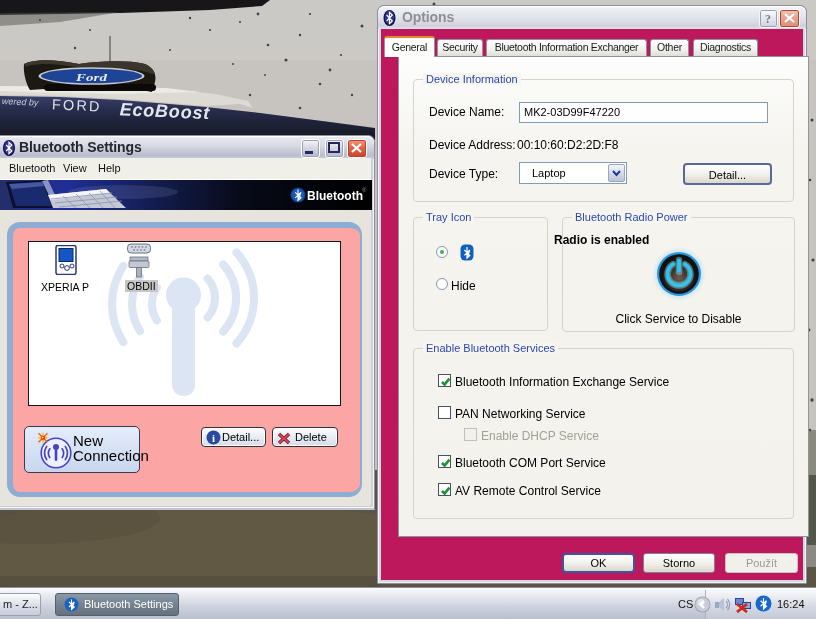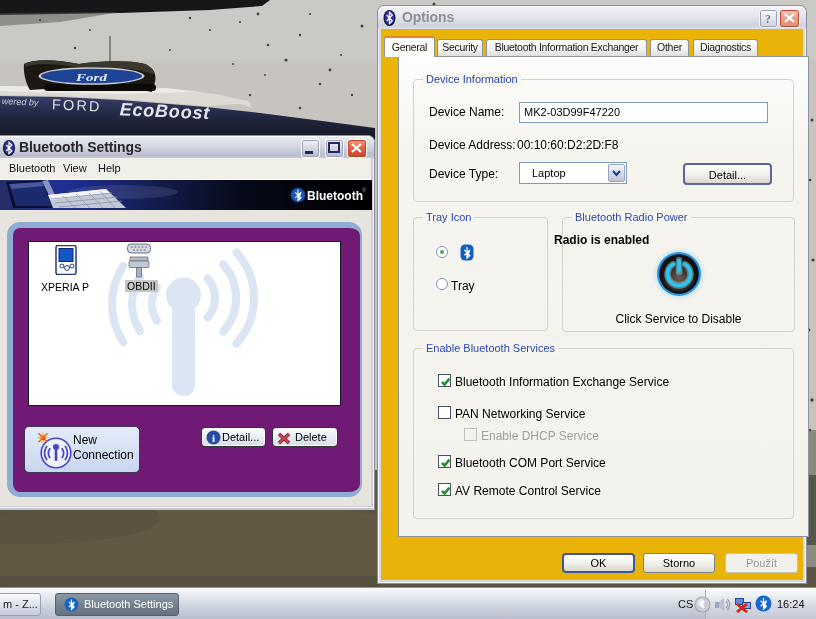--- a/index.html
+++ b/index.html
@@ -26,36 +26,36 @@
 
 #btwin { left:-6px; top:135px; width:381px; height:375px; background:#e7e4dd;
   border:1px solid #8890a0; border-bottom:2px solid #c2c6d2;
   box-shadow: inset 0 0 0 1px #f4f4f6, inset 0 0 0 3px #cdd0da; }
 #btmenu { position:absolute; left:3px; right:3px; top:22px; height:22px; background:#f0efe8;
   border-bottom:1px solid #fff; font-size:11px; color:#111; }
 #btmenu span { position:absolute; top:4px; }
 #btbanner { position:absolute; left:3px; right:4px; top:44px; height:30px; }
 #btclient { position:absolute; left:3px; right:4px; top:74px; bottom:2px; background:#e7e4dd; }
 #bluepanel { position:absolute; left:9px; top:12px; width:355px; height:275px;
-  background:#701a75; border:6px solid #8fadd3; border-radius:13px;
+  background:#fca5a5; border:6px solid #8fadd3; border-radius:13px;
   border-right-width:2px; border-bottom-width:5px; }
 #whitelist { position:absolute; left:15px; top:13px; width:313px; height:165px; background:#fff; border:1px solid #16161e; }
 
 
 .devlabel { position:absolute; font-size:10.5px; color:#000; }
 
 
 .pbtn { position:absolute; background:linear-gradient(#fbfcfe, #e8ecf4 50%, #d6dcea); border:1px solid #333; border-radius:4px;
   box-shadow: 0 0 0 1px #fff inset; font-size:11px; color:#000; }
 #newconn { position:absolute; left:11px; top:198px; width:116px; height:47px;
   background:linear-gradient(#e4ecfa, #c8d6ee); border:1px solid #3a3a52; border-radius:5px; }
-#newconn .t { position:absolute; left:48px; top:6px; font-size:12px; line-height:15px; color:#000; }
-
-
-#opts { left:377px; top:5px; width:430px; height:579px; background:#eab308;
+#newconn .t { position:absolute; left:48px; top:6px; font-size:15px; line-height:15px; color:#000; }
+
+
+#opts { left:377px; top:5px; width:430px; height:579px; background:#be185d;
   border:1px solid #8890a0;
   box-shadow: inset 0 0 0 1px #f4f4f6, inset 0 0 0 3px #d5d8e0; }
 #opts .tbar { background:linear-gradient(#fbfbfd 0%, #eeeef4 8%, #e4e5ec 40%, #d4d6e0 70%, #ccced8 86%, #dcdee6 100%); }
 #opts .ttl { color:#8e8e92; }
 .tab { position:absolute; font-size:10.5px; letter-spacing:-0.3px; color:#1a1a1a; text-align:center;
   border:1px solid #90949b; border-bottom:none; border-radius:3px 3px 0 0;
   background:linear-gradient(#ffffff, #f1f1ee 60%, #dedfdb); }
 #tabpage { position:absolute; left:6px; top:50px; width:411px; height:481px;
   border:1px solid #90949b; background:linear-gradient(#fdfdfc, #f5f4ef 20%, #f3f2ec);margin-left:14px; }
 .grp { position:absolute; border:1px solid #d5d4c9; border-radius:4px; }
@@ -347,21 +347,21 @@
       <div class="grp" style="left:14px;top:160px;width:135px;height:114px">
         <span class="gt">Tray Icon</span>
         <div class="radio" style="left:22px;top:28px">
             <div class="abs" style="left:3px;top:3px;width:4px;height:4px;border-radius:50%;background:#3fae49"></div>
           </div>
         <svg class="abs" style="left:46px;top:26px" width="14" height="17" viewBox="0 0 14 17">
           <rect x="0.5" y="0.5" width="13" height="16" rx="4.5" fill="#1060c0"></rect>
           <path d="M7 3 L7 14 L9.8 11.4 L4.4 6 M7 14 L9.8 6 L4.4 11.4" stroke="#fff" stroke-width="1.2" fill="none"></path>
         </svg>
         <div class="radio" style="left:22px;top:60px"></div>
-        <span class="lbl" style="left:37px;top:61px">Tray</span>
+        <span class="lbl" style="left:37px;top:61px">Hide</span>
       </div>
 
       <div class="grp" style="left:163px;top:160px;width:233px;height:115px">
         <span class="gt">Bluetooth Radio Power</span>
         <div class="lbl" style="left:-9px;top:15px;width:100%;text-align:left;font-weight:bold;font-size:12px">Radio is enabled</div>
         <svg class="abs" style="left:88px;top:28px" width="56" height="56" viewBox="0 0 56 56">
           <defs>
             <radialGradient id="pglow">
                 <stop offset="0.6" stop-color="#a5dcf5"></stop>
                 <stop offset="1" stop-color="#a5dcf5" stop-opacity="0"></stop>

